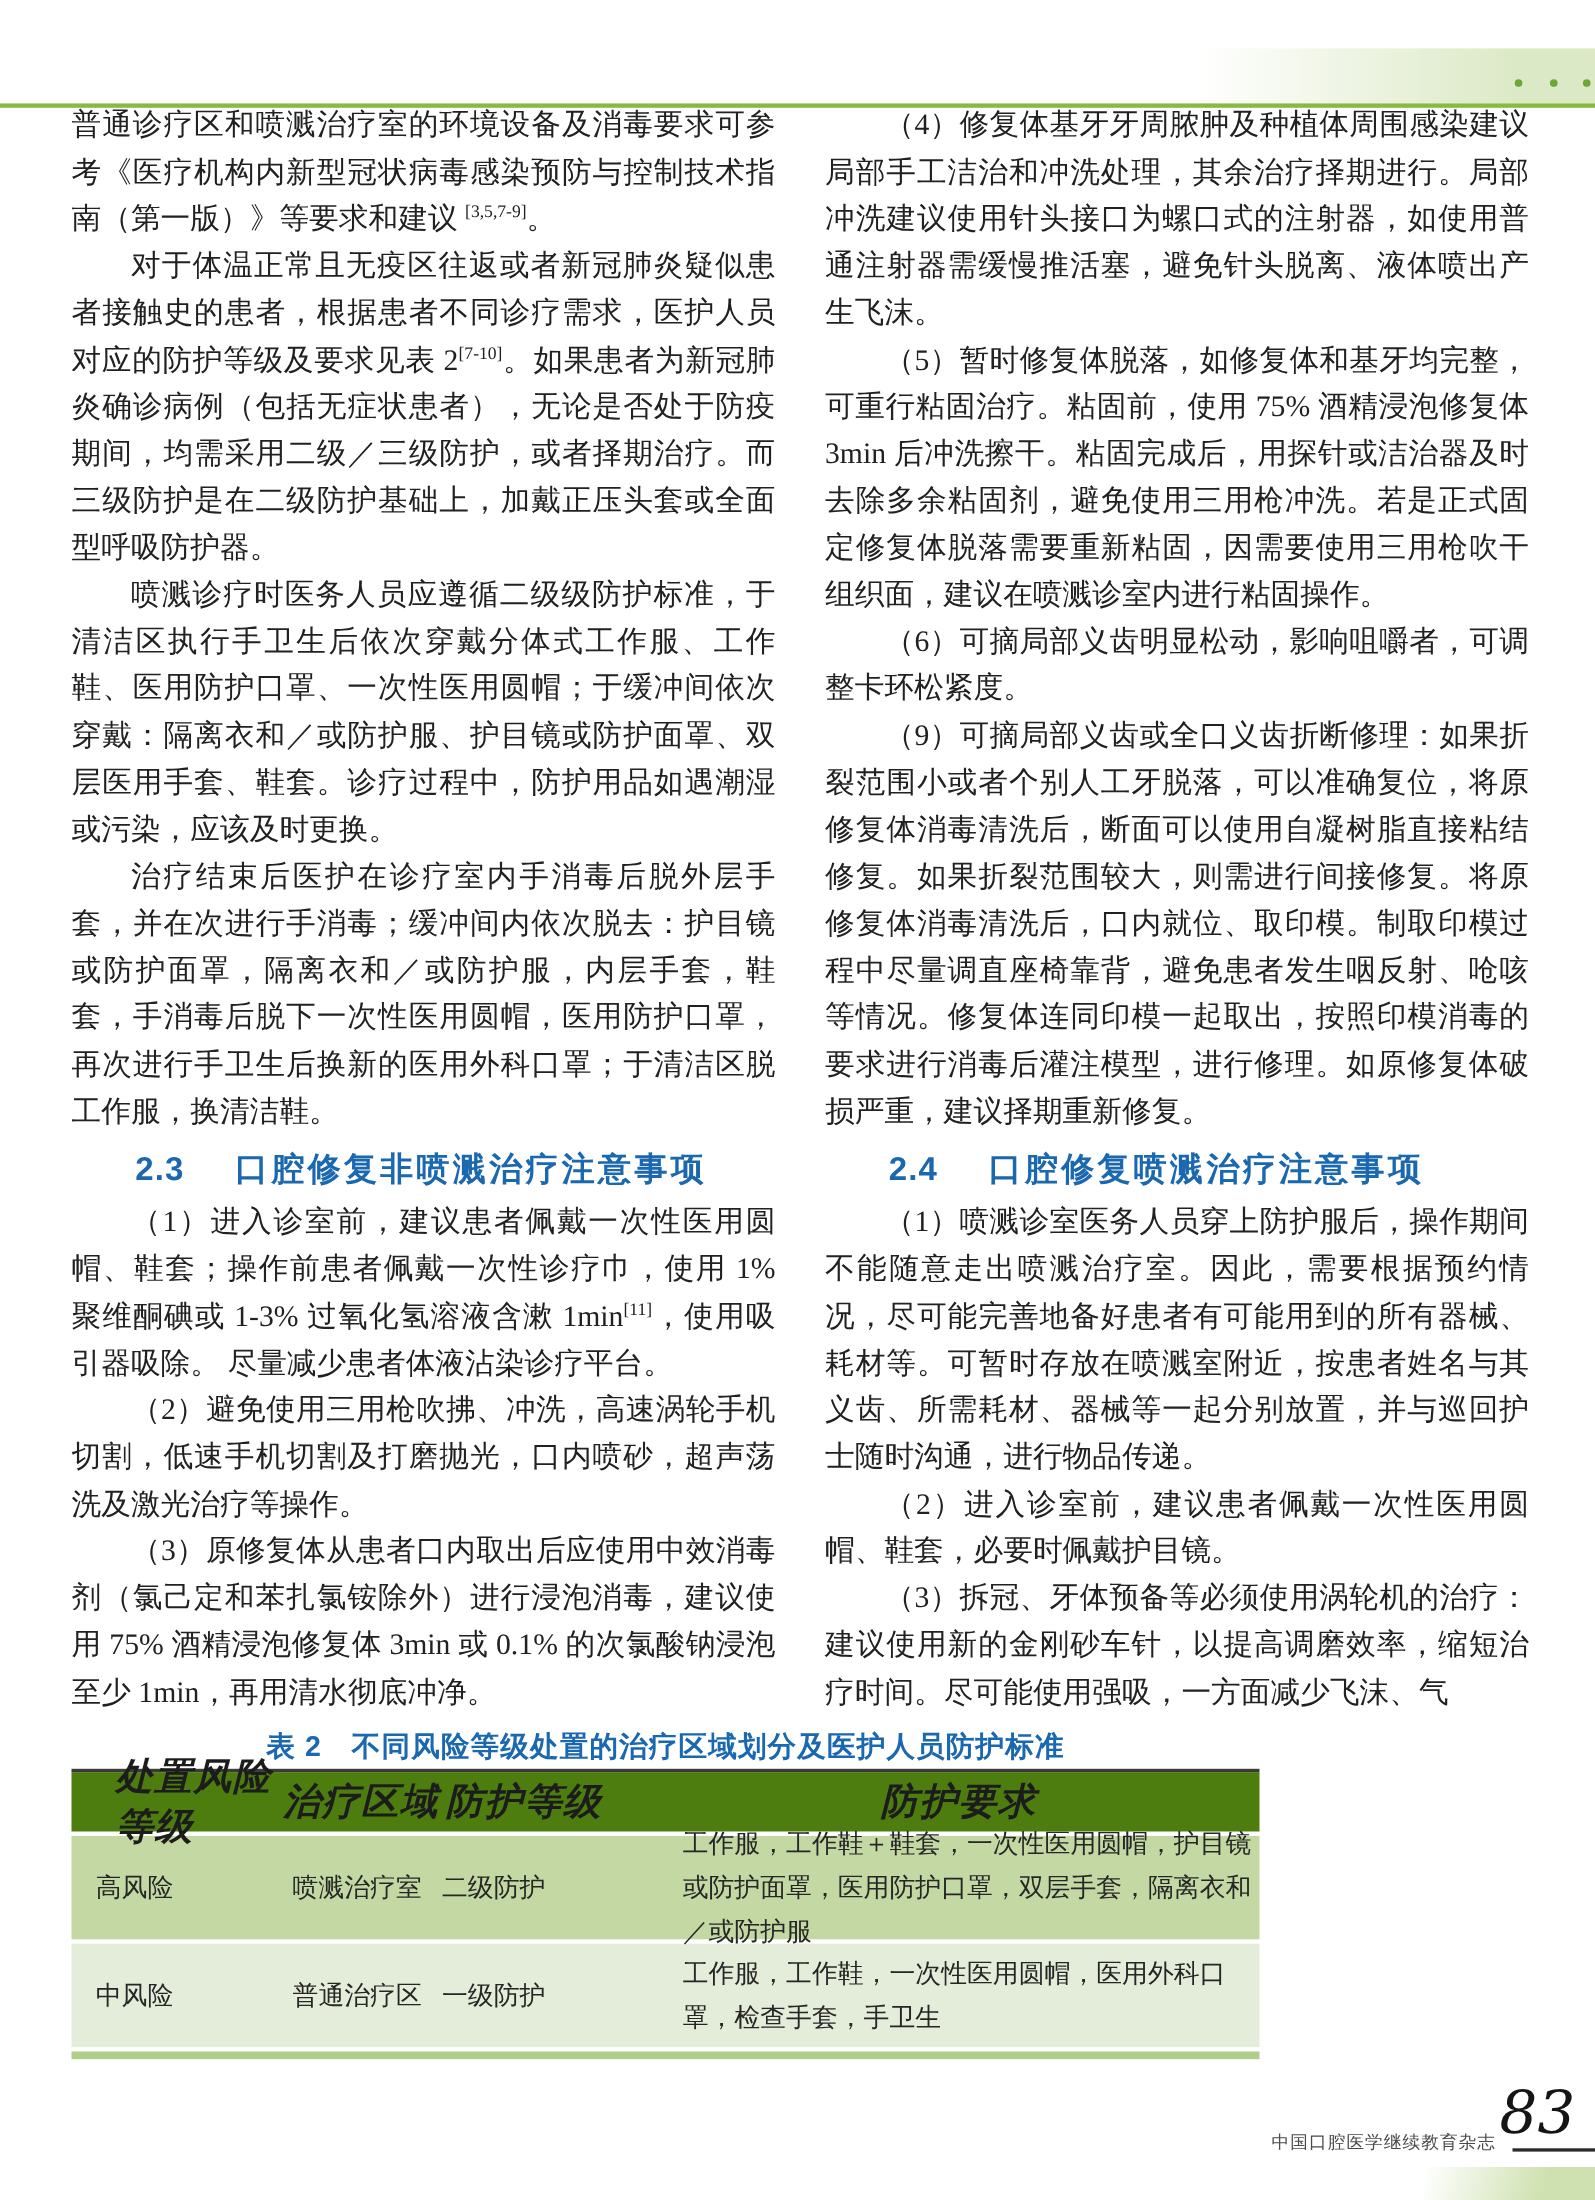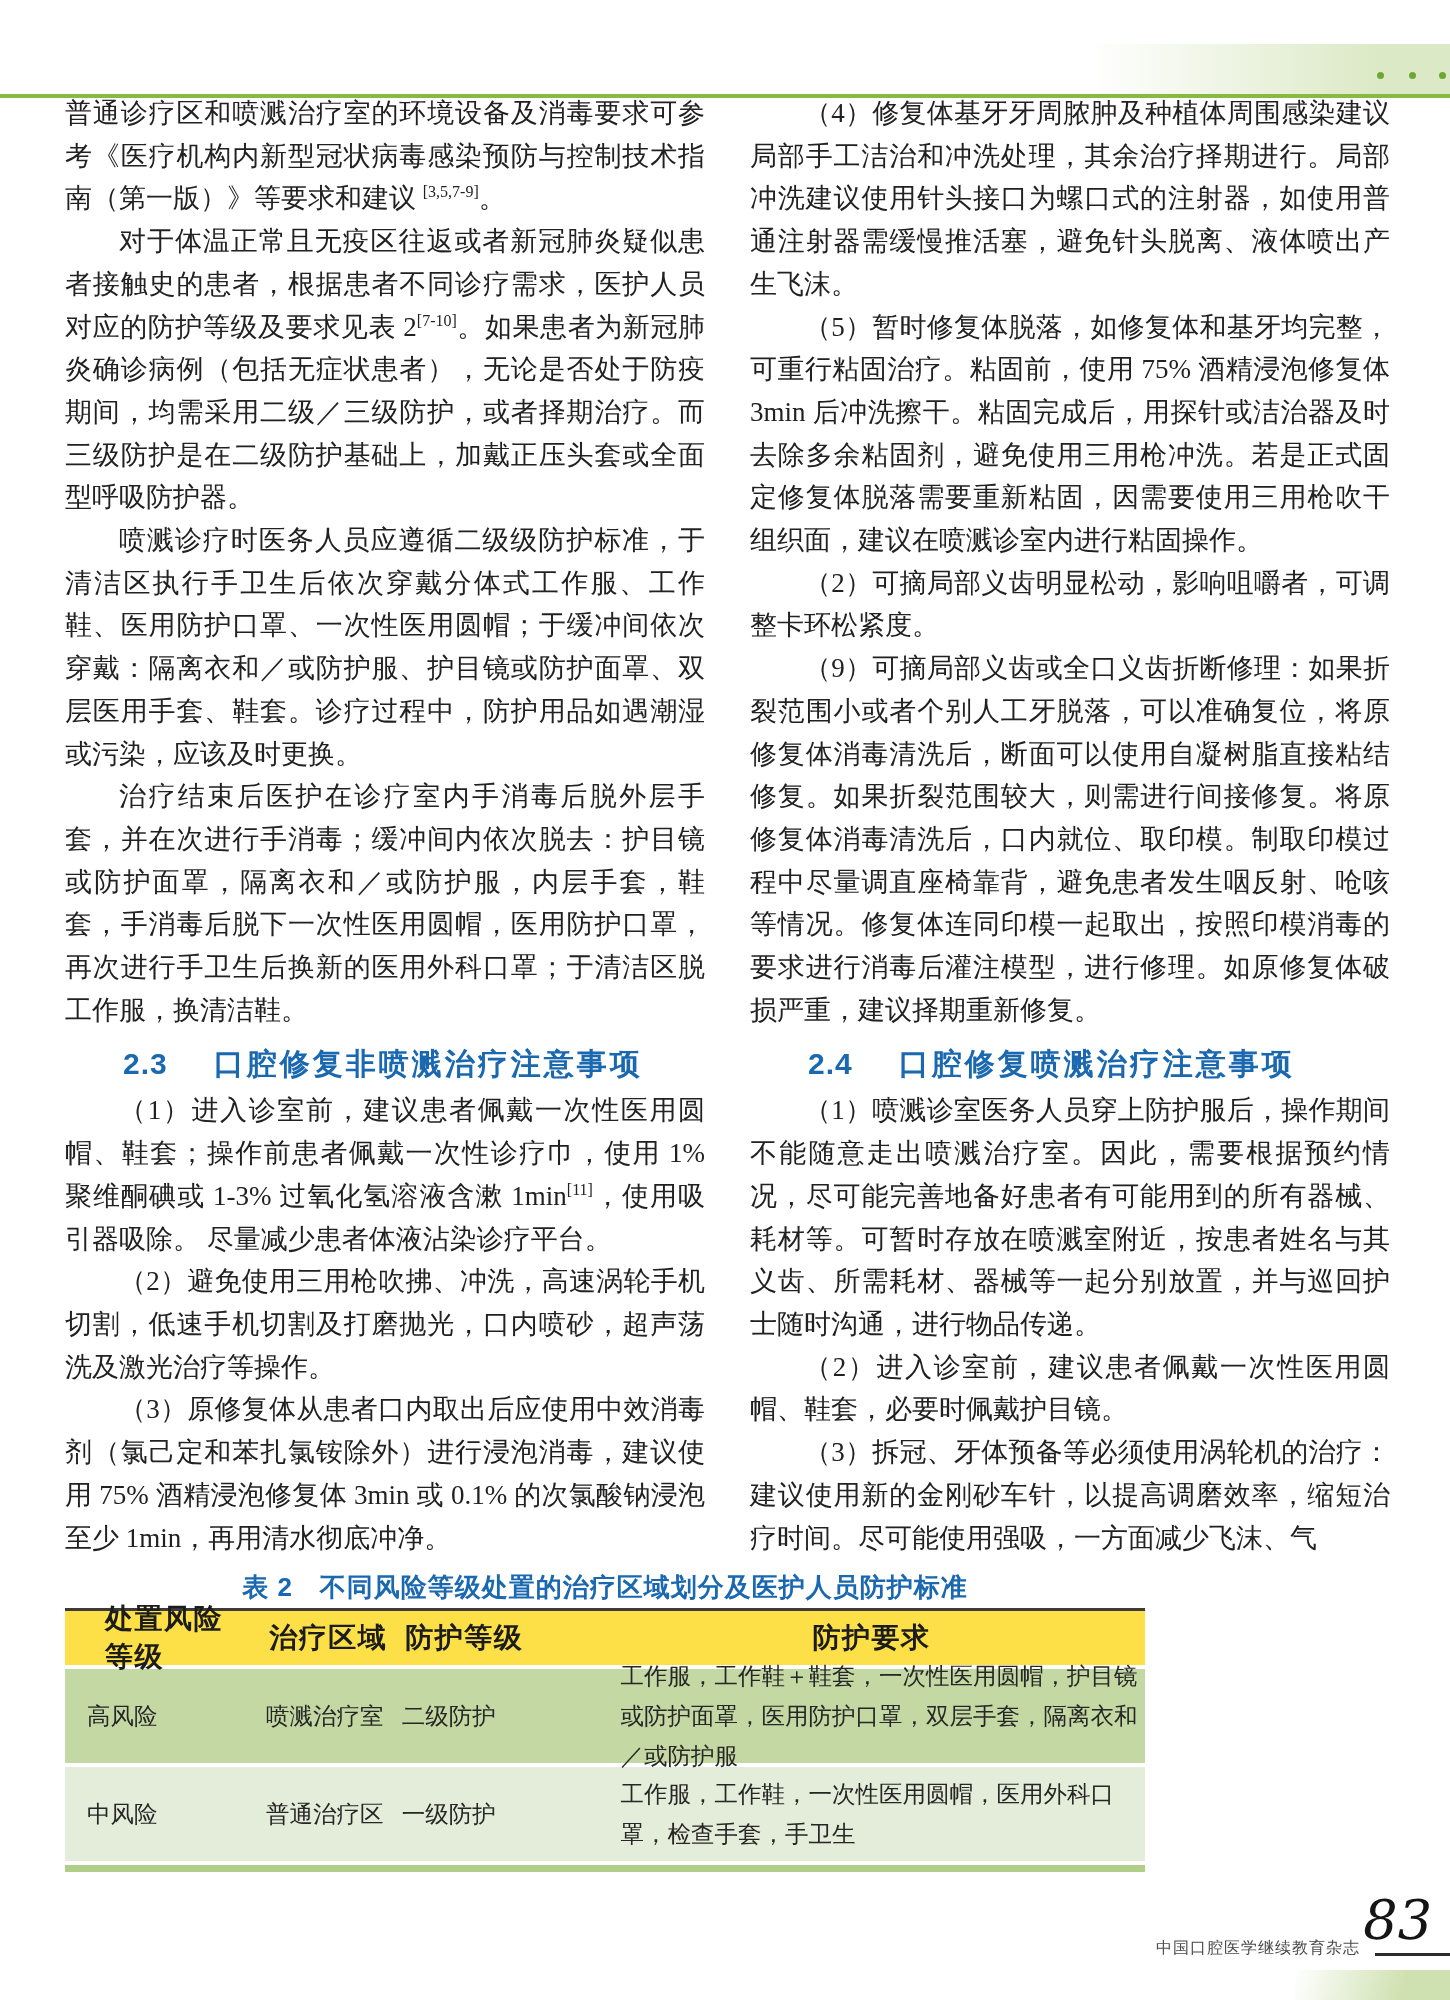--- a/index.html
+++ b/index.html
@@ -50,23 +50,23 @@
   
   .tblwrap { position:absolute; left:65px; top:1572px; width:1080px; }
   .tbl-title {
     text-align:center; font-family:"Liberation Sans","DejaVu Sans",sans-serif;
     font-weight:bold; font-size:26px; color:#1a68b0; line-height:30px;
     margin-bottom:6px; letter-spacing:1px;
   }
   .tbl { border-top:3px solid #3b3b3b; }
   .trow { display:flex; width:100%; }
   .thead-row {
-    background:#fde047; height:54px; align-items:center;
+    background:#4d7c0f; height:54px; align-items:center;
     font-family:"Liberation Sans","DejaVu Sans",sans-serif;
-    font-weight:bold; font-size:28px; color:#1c1c1c; letter-spacing:1.5px;
+    font-weight:bold; font-size:34px; color:#1c1c1c; letter-spacing:1.5px;font-style:italic;
   }
   .drow {
     margin-top:4px; height:94px; align-items:center;
     font-family:"Liberation Sans","DejaVu Sans",sans-serif;
     font-size:23.5px; color:#262626; line-height:40px;
   }
   .drow-1 { background:#e4edd9; }
   .drow-2 { background:#c4d8a3; }
   .c1 { width:220px; box-sizing:border-box; padding-left:22px; }
   .c2 { width:190px; text-align:center; }
@@ -111,21 +111,21 @@
       <p class="indent">喷溅诊疗时医务人员应遵循二级级防护标准，于清洁区执行手卫生后依次穿戴分体式工作服、工作鞋、医用防护口罩、一次性医用圆帽；于缓冲间依次穿戴：隔离衣和／或防护服、护目镜或防护面罩、双层医用手套、鞋套。诊疗过程中，防护用品如遇潮湿或污染，应该及时更换。</p>
       <p class="indent">治疗结束后医护在诊疗室内手消毒后脱外层手套，并在次进行手消毒；缓冲间内依次脱去：护目镜或防护面罩，隔离衣和／或防护服，内层手套，鞋套，手消毒后脱下一次性医用圆帽，医用防护口罩，再次进行手卫生后换新的医用外科口罩；于清洁区脱工作服，换清洁鞋。</p>
       <div class="section-heading"><span class="num">2.3</span><span>口腔修复非喷溅治疗注意事项</span></div>
       <p class="indent">（1）进入诊室前，建议患者佩戴一次性医用圆帽、鞋套；操作前患者佩戴一次性诊疗巾，使用 1% 聚维酮碘或 1-3% 过氧化氢溶液含漱 1min<sup>[11]</sup>，使用吸引器吸除。 尽量减少患者体液沾染诊疗平台。</p>
       <p class="indent">（2）避免使用三用枪吹拂、冲洗，高速涡轮手机切割，低速手机切割及打磨抛光，口内喷砂，超声荡洗及激光治疗等操作。</p>
       <p class="indent">（3）原修复体从患者口内取出后应使用中效消毒剂（氯己定和苯扎氯铵除外）进行浸泡消毒，建议使用 75% 酒精浸泡修复体 3min 或  0.1% 的次氯酸钠浸泡至少 1min，再用清水彻底冲净。</p>
     </div>
   <div class="col col-right">
       <p class="indent">（4）修复体基牙牙周脓肿及种植体周围感染建议局部手工洁治和冲洗处理，其余治疗择期进行。局部冲洗建议使用针头接口为螺口式的注射器，如使用普通注射器需缓慢推活塞，避免针头脱离、液体喷出产生飞沫。</p>
       <p class="indent">（5）暂时修复体脱落，如修复体和基牙均完整，可重行粘固治疗。粘固前，使用 75% 酒精浸泡修复体 3min 后冲洗擦干。粘固完成后，用探针或洁治器及时去除多余粘固剂，避免使用三用枪冲洗。若是正式固定修复体脱落需要重新粘固，因需要使用三用枪吹干组织面，建议在喷溅诊室内进行粘固操作。</p>
-      <p class="indent">（2）可摘局部义齿明显松动，影响咀嚼者，可调整卡环松紧度。</p>
+      <p class="indent">（6）可摘局部义齿明显松动，影响咀嚼者，可调整卡环松紧度。</p>
       <p class="indent">（9）可摘局部义齿或全口义齿折断修理：如果折裂范围小或者个别人工牙脱落，可以准确复位，将原修复体消毒清洗后，断面可以使用自凝树脂直接粘结修复。如果折裂范围较大，则需进行间接修复。将原修复体消毒清洗后，口内就位、取印模。制取印模过程中尽量调直座椅靠背，避免患者发生咽反射、呛咳等情况。修复体连同印模一起取出，按照印模消毒的要求进行消毒后灌注模型，进行修理。如原修复体破损严重，建议择期重新修复。</p>
       <div class="section-heading"><span class="num">2.4</span><span>口腔修复喷溅治疗注意事项</span></div>
       <p class="indent">（1）喷溅诊室医务人员穿上防护服后，操作期间不能随意走出喷溅治疗室。因此，需要根据预约情况，尽可能完善地备好患者有可能用到的所有器械、耗材等。可暂时存放在喷溅室附近，按患者姓名与其义齿、所需耗材、器械等一起分别放置，并与巡回护士随时沟通，进行物品传递。</p>
       <p class="indent">（2）进入诊室前，建议患者佩戴一次性医用圆帽、鞋套，必要时佩戴护目镜。</p>
       <p class="indent">（3）拆冠、牙体预备等必须使用涡轮机的治疗：建议使用新的金刚砂车针，以提高调磨效率，缩短治疗时间。尽可能使用强吸，一方面减少飞沫、气</p>
     </div>
 
   <div class="tblwrap">
     <div class="tbl-title">表 2　不同风险等级处置的治疗区域划分及医护人员防护标准</div>
     <div class="tbl">

